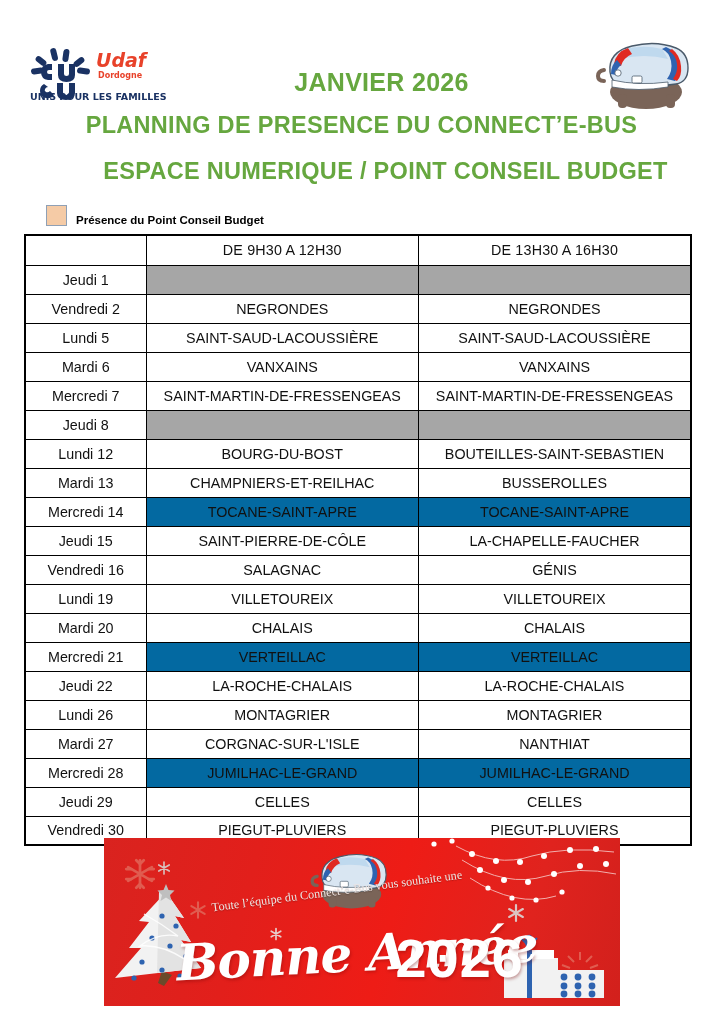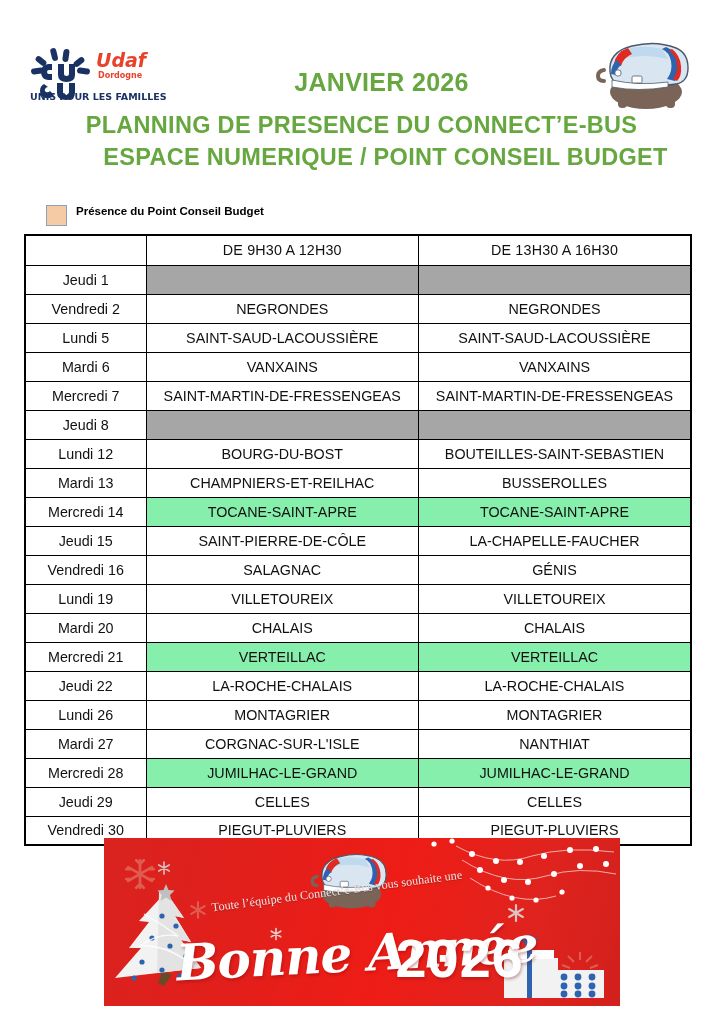--- a/index.html
+++ b/index.html
@@ -41,28 +41,28 @@
   }
   .title-line {
     color: #66A73F;
     font-weight: bold;
     letter-spacing: 0.3px;
     line-height: 1.28;
     white-space: nowrap;
   }
   #title-month { font-size: 25px; padding-left: 40px; }
   #title-main1 { font-size: 23.5px; margin-top: 12px; }
-  #title-main2 { font-size: 23.5px; margin-top: 2px; padding-left: 48px; }
+  #title-main2 { font-size: 23.5px; margin-top: 16px; padding-left: 48px; }
 
   
   #legend {
     position: absolute;
     left: 46px; top: 205px;
     display: flex;
-    align-items: flex-start;
+    align-items: flex-end;
     gap: 9px;
   }
   #legend-swatch {
     width: 21px; height: 21px;
     background: #F5CBA6;
     border: 1.2px solid #8FA0B5;
   }
   #legend-label {
     font-size: 11.5px;
     font-weight: bold;
@@ -102,21 +102,21 @@
     letter-spacing: 0.2px;
   }
   td.day-cell {
     font-weight: bold;
     font-size: 14.3px;
     color: #000000;
     text-align: center;
   }
   td.slot-cell { font-size: 14.3px; }
   tr.row-grey td.slot-cell { background: #A6A6A6; }
-  tr.row-pcb td.slot-cell { background: #86efac; }
+  tr.row-pcb td.slot-cell { background: #0369a1; }
 
   
   #banner {
     position: absolute;
     left: 104px; top: 838px;
     width: 516px; height: 168px;
     background: linear-gradient(105deg,#D9231F 0%, #E21F1B 28%, #EE1C16 55%, #E0231E 80%, #D2201C 100%);
     overflow: hidden;
   }
   #banner-svg { position: absolute; left:0; top:0; width:100%; height:100%; }

